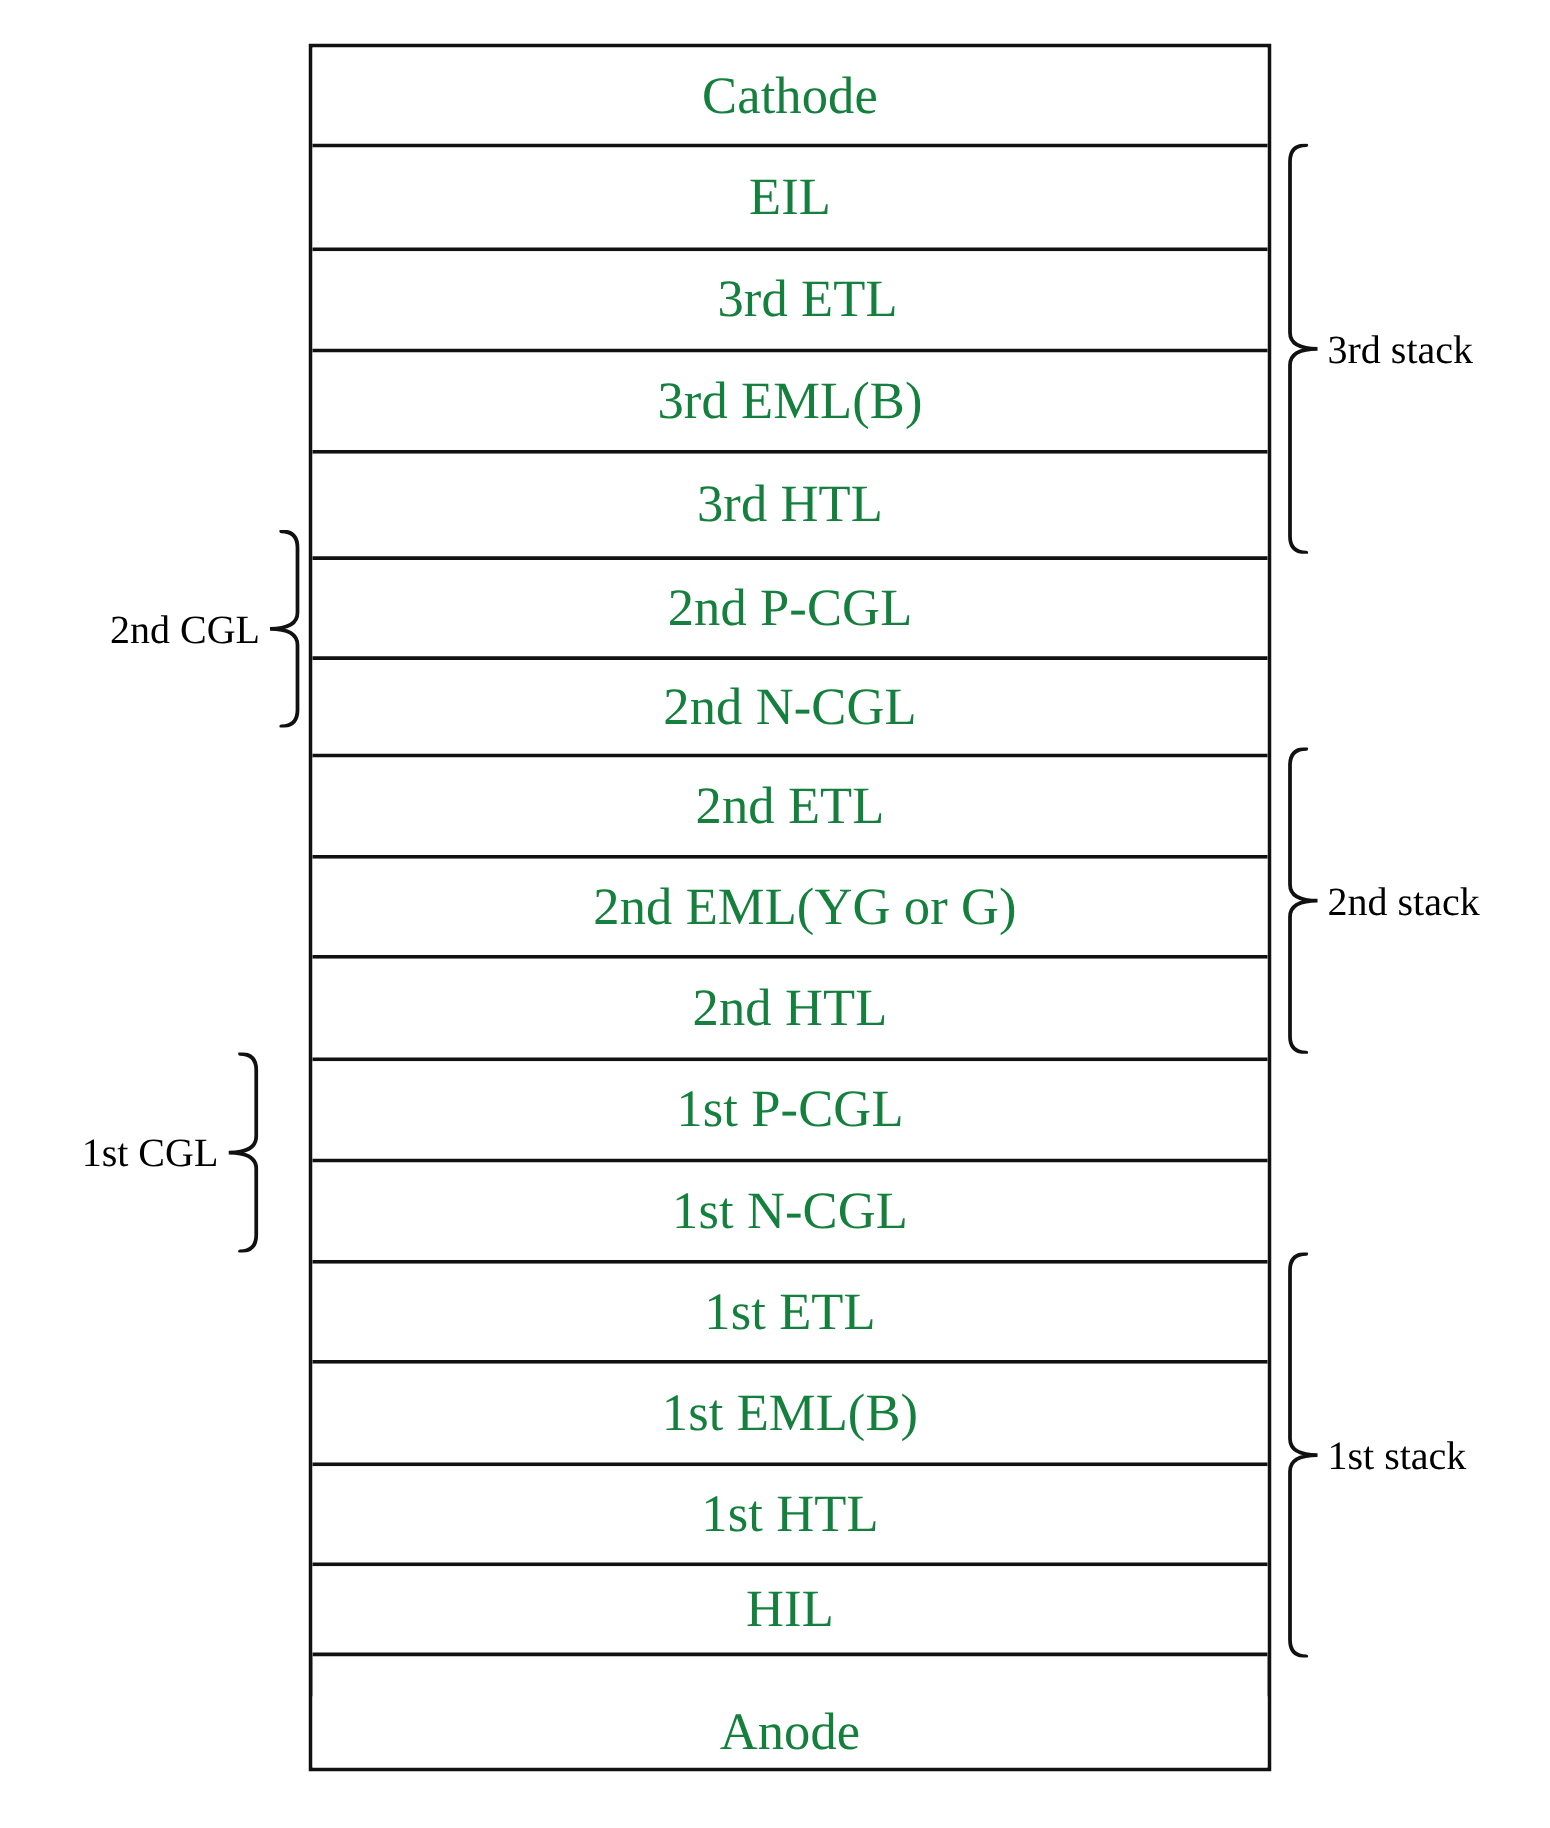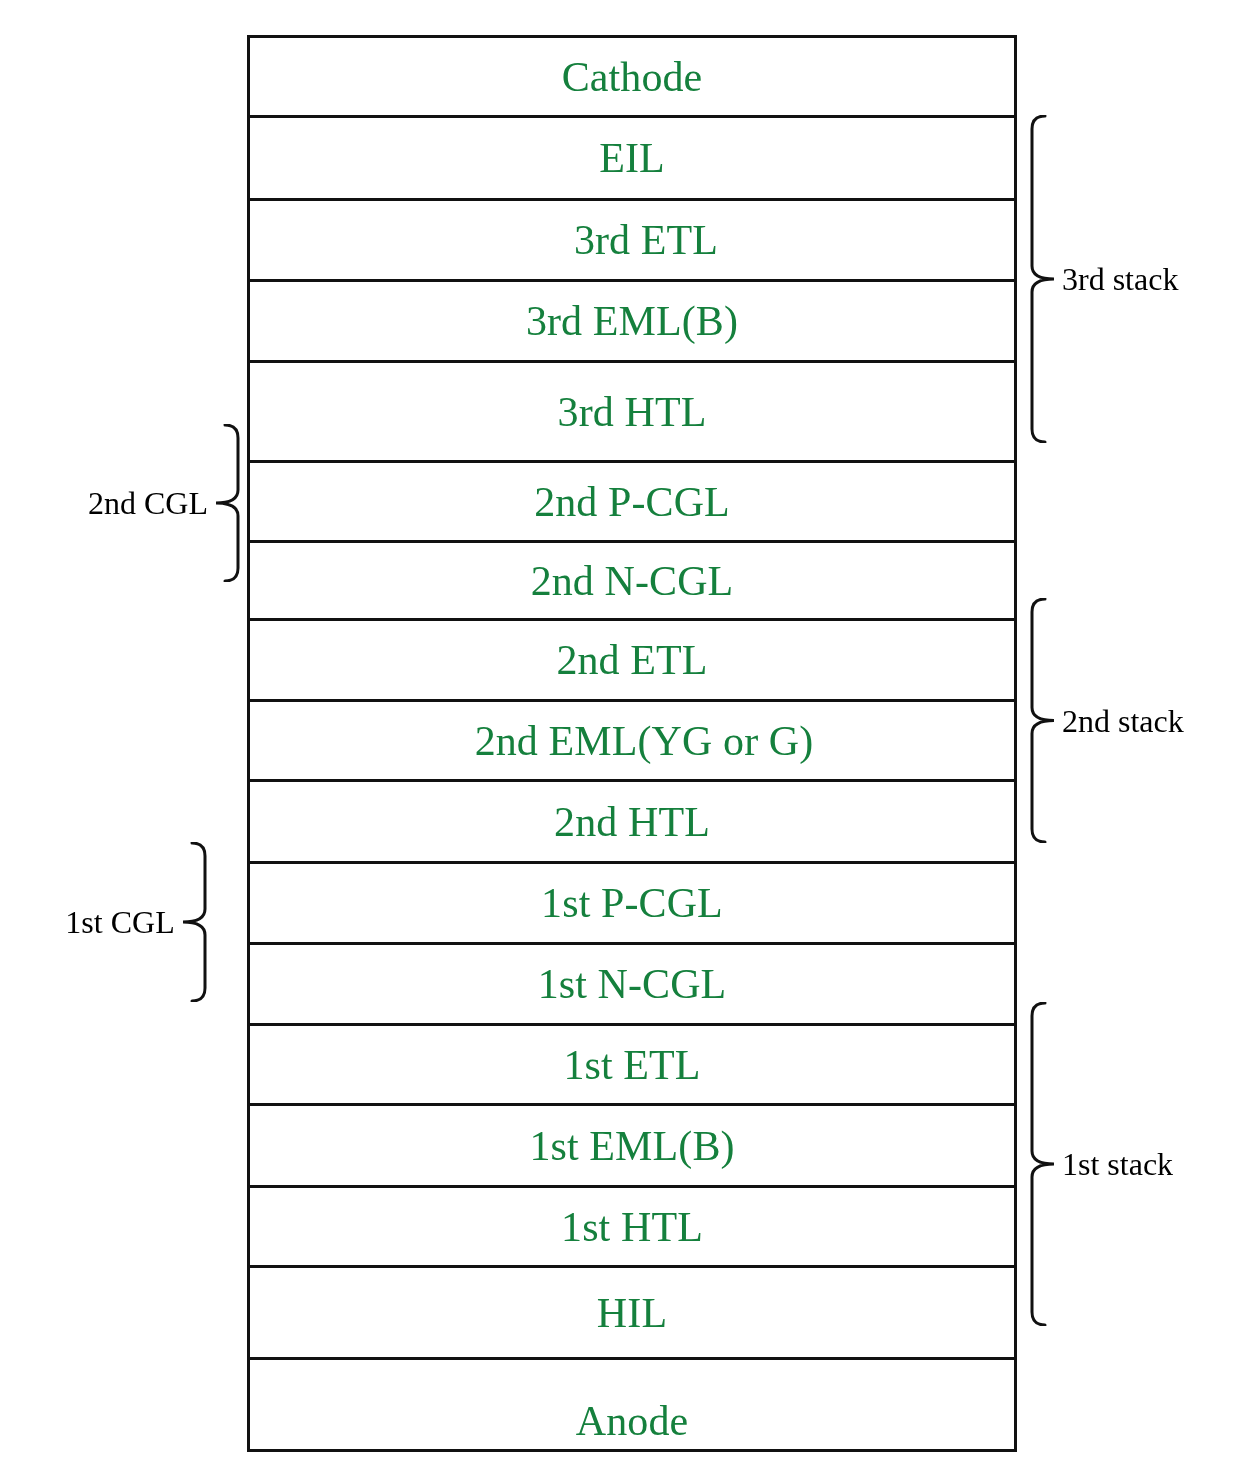--- a/index.html
+++ b/index.html
@@ -89,21 +89,21 @@
       </div>
       <div class="layer-row" style="height: 83px;">
         <span class="layer-label">EIL</span>
       </div>
       <div class="layer-row" style="height: 81px; padding-left: 28px;">
         <span class="layer-label">3rd ETL</span>
       </div>
       <div class="layer-row" style="height: 81px;">
         <span class="layer-label">3rd EML(B)</span>
       </div>
-      <div class="layer-row" style="height: 100px; font-family: Liberation Serif, serif;">
+      <div class="layer-row" style="height: 85px; font-family: Liberation Serif, serif;">
         <span class="layer-label">3rd HTL</span>
       </div>
       <div class="layer-row" style="height: 80px;">
         <span class="layer-label">2nd P-CGL</span>
       </div>
       <div class="layer-row" style="height: 78px;">
         <span class="layer-label">2nd N-CGL</span>
       </div>
       <div class="layer-row" style="height: 81px;">
         <span class="layer-label">2nd ETL</span>
@@ -122,21 +122,21 @@
       </div>
       <div class="layer-row" style="height: 80px;">
         <span class="layer-label">1st ETL</span>
       </div>
       <div class="layer-row" style="height: 82px;">
         <span class="layer-label">1st EML(B)</span>
       </div>
       <div class="layer-row" style="height: 80px;">
         <span class="layer-label">1st HTL</span>
       </div>
-      <div class="layer-row" style="height: 92px;">
+      <div class="layer-row" style="height: 72px;">
         <span class="layer-label">HIL</span>
       </div>
       <div class="layer-row" style="height: 57px; margin-top: 32px;">
         <span class="layer-label">Anode</span>
       </div>
     </div>
 
   <div id="right-annotations">
       <div class="annotation right-side" style="left: 1030px; top: 115px; height: 328px;">
         <span>

